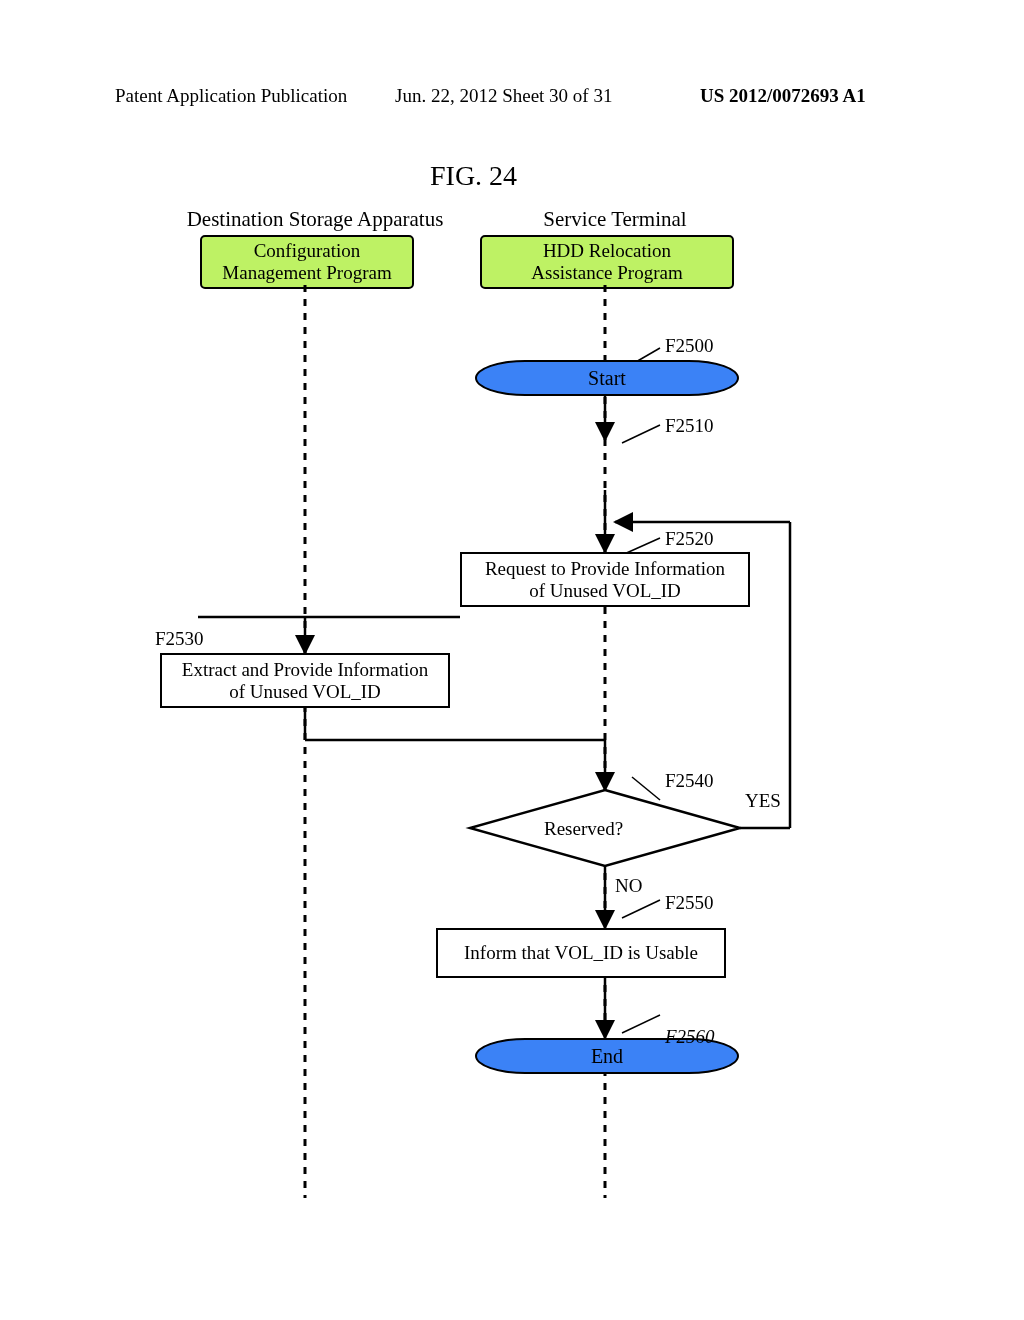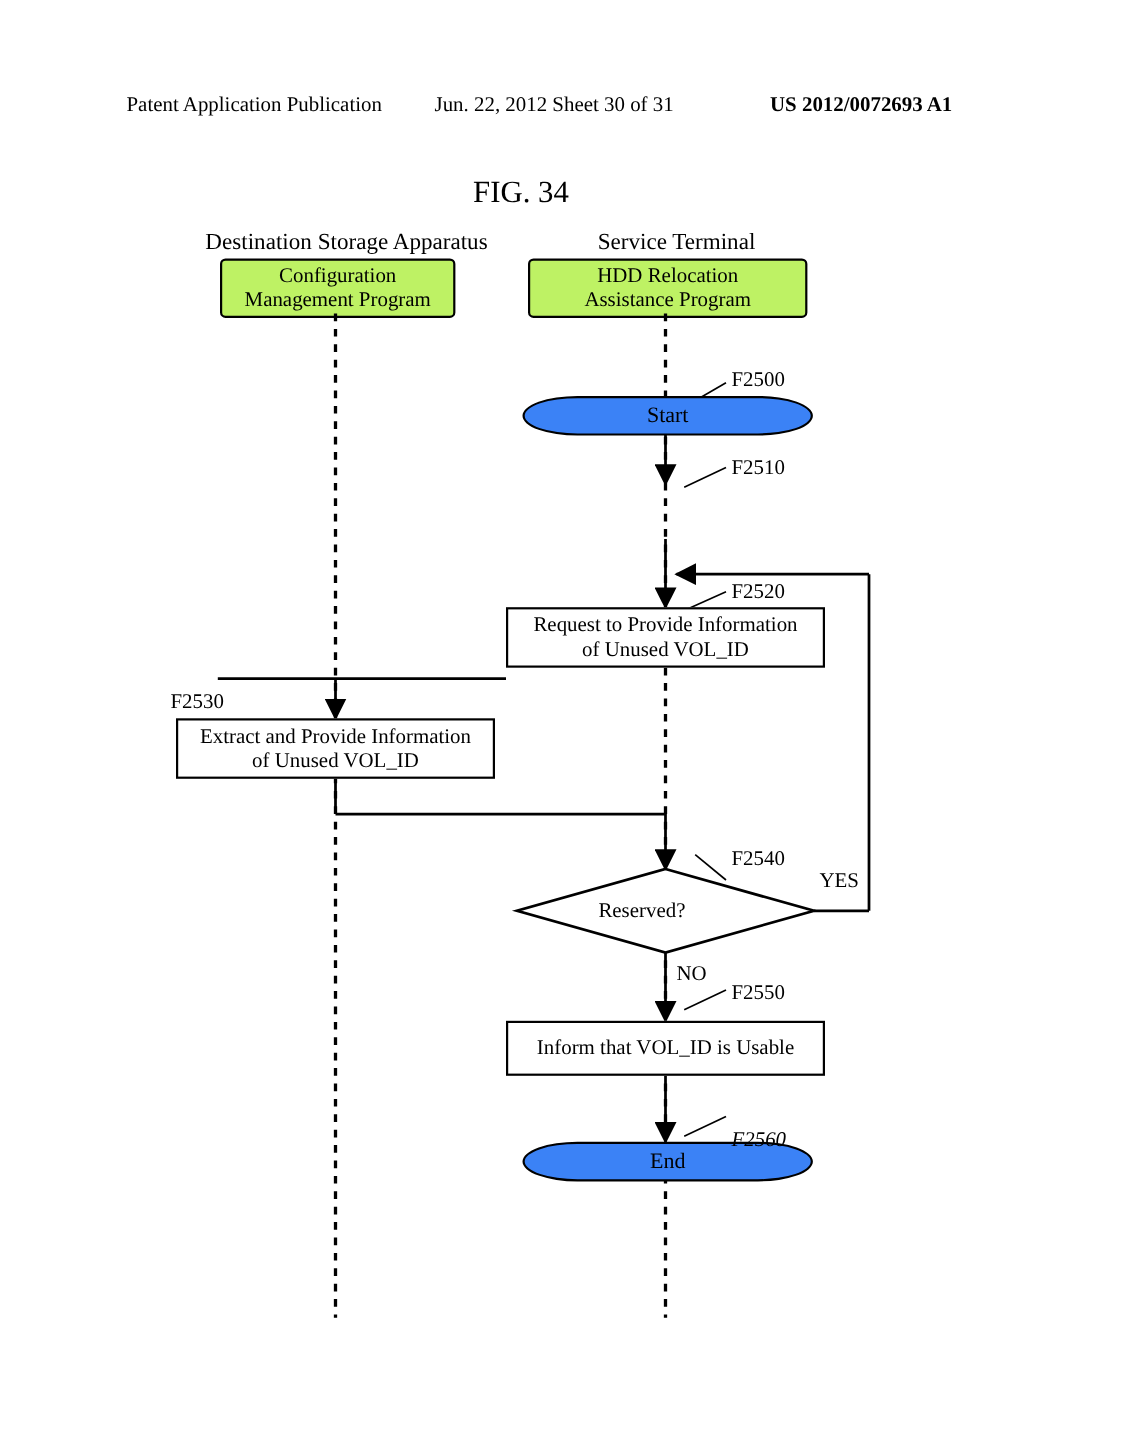--- a/index.html
+++ b/index.html
@@ -78,21 +78,21 @@
 </style>
 </head>
 <body>
 
 <div class="page">
 
   <div class="header-line" style="left:115px; top:85px;">Patent Application Publication</div>
   <div class="header-line" style="left:395px; top:85px;">Jun. 22, 2012  Sheet 30 of 31</div>
   <div class="header-line" style="left:700px; top:85px; font-weight:bold;">US 2012/0072693 A1</div>
 
-  <div class="fig-title">FIG. 34</div>
+  <div class="fig-title">FIG. 24</div>
 
   <div class="col-head" style="left:175px; top:207px; width:280px;">Destination Storage Apparatus</div>
   <div class="col-head" style="left:490px; top:207px; width:250px;">Service Terminal</div>
 
   <div class="pill" style="left:200px; top:235px; width:210px; height:50px; white-space:pre-line;">Configuration
 Management Program</div>
   <div class="pill" style="left:480px; top:235px; width:250px; height:50px; white-space:pre-line;">HDD Relocation
 Assistance Program</div>
 
   <svg class="overlay" viewBox="0 0 1024 1320">
@@ -139,21 +139,21 @@
 
 
   <div class="box" style="left:460px; top:552px; width:290px; height:55px; white-space:pre-line;">Request to Provide Information
 of Unused VOL_ID</div>
 
   <div class="box" style="left:160px; top:653px; width:290px; height:55px; white-space:pre-line;">Extract and Provide Information
 of Unused VOL_ID</div>
 
   <div class="label" style="left:544px; top:818px;">Reserved?</div>
 
-  <div class="box" style="left:460px; top:928px; width:290px; height:50px;">Inform that VOL_ID is Usable</div>
+  <div class="box" style="left:436px; top:928px; width:290px; height:50px;">Inform that VOL_ID is Usable</div>
 
   <div class="term" style="left:475px; top:1038px; width:260px; height:32px;">End</div>
 
   <div class="label" style="left:745px; top:790px;">YES</div>
   <div class="label" style="left:615px; top:875px;">NO</div>
 
   <div class="label" style="left:665px; top:335px;">F2500</div>
   <div class="label" style="left:665px; top:415px;">F2510</div>
   <div class="label" style="left:665px; top:528px;">F2520</div>
   <div class="label" style="left:155px; top:628px;">F2530</div>

